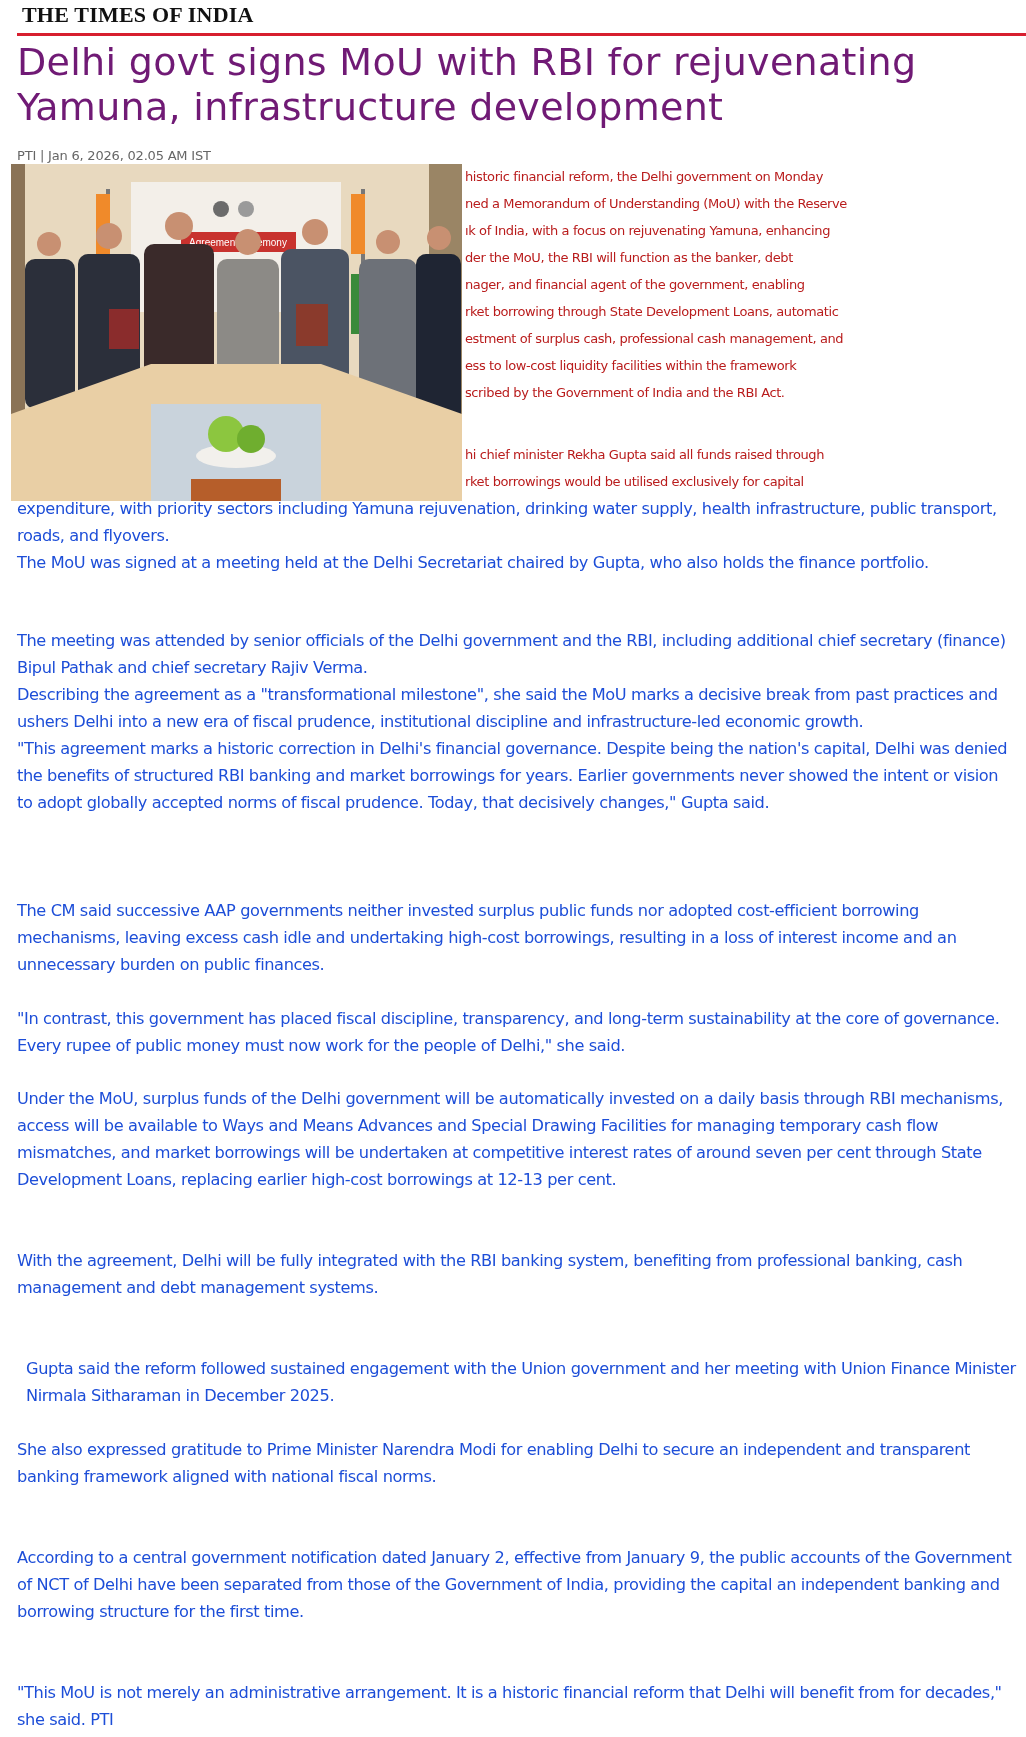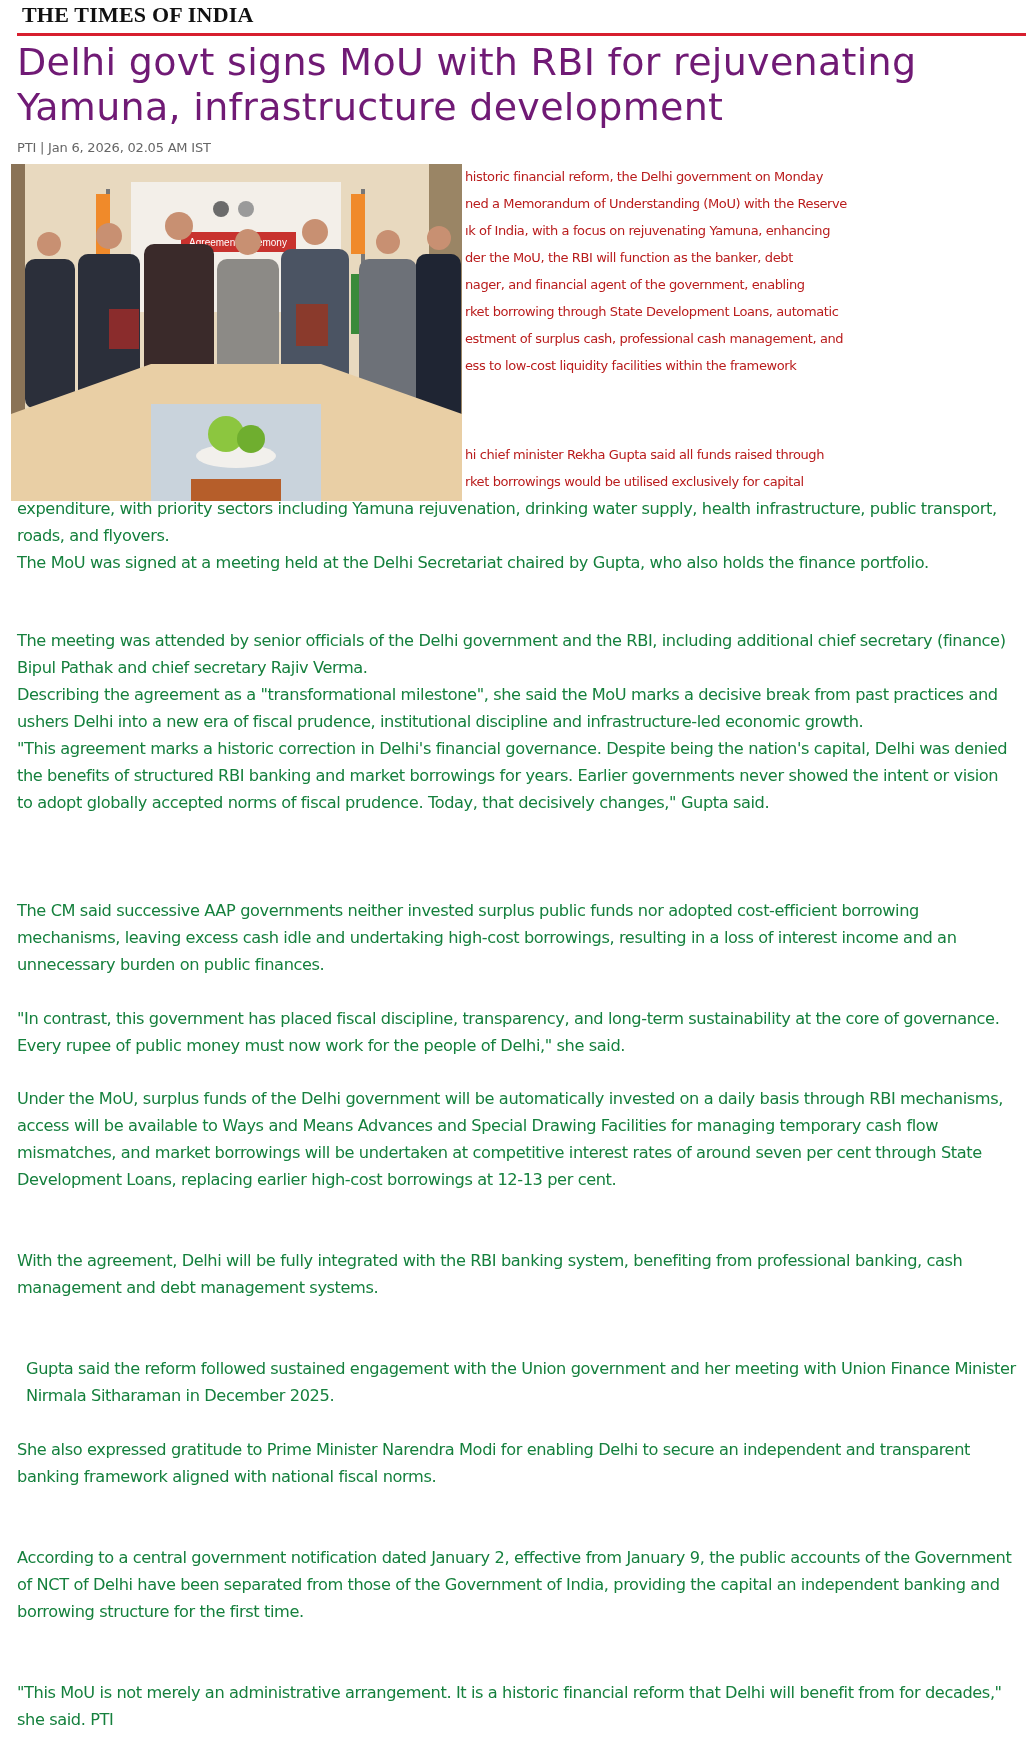--- a/index.html
+++ b/index.html
@@ -1,22 +1,22 @@
 <!DOCTYPE html>
 <html><head>
 <meta charset="utf-8">
 <style>
   html, body { margin: 0; padding: 0; background: #ffffff; }
   body { width: 1026px; height: 1737px; position: relative; overflow: hidden; font-family: "DejaVu Sans", sans-serif; color: #333333; }
   .masthead { position: absolute; left: 22px; top: 2px; font-family: "Liberation Serif", serif; font-weight: bold; font-size: 22px; letter-spacing: 0.2px; color: #111111; }
   .rule { position: absolute; left: 17px; top: 33px; width: 1009px; height: 3px; background: #d71f2f; }
   .title { position: absolute; left: 17px; top: 40px; width: 980px; margin: 0; font-family: "DejaVu Sans", sans-serif; font-weight: normal; font-size: 38px; line-height: 45px; color: #701a75; letter-spacing: 0.3px; }
-  .byline { position: absolute; left: 17px; top: 140px; font-size: 13px; color: #666666; letter-spacing: -0.2px; }
+  .byline { position: absolute; left: 17px; top: 148px; font-size: 13px; color: #666666; letter-spacing: -0.2px; }
   .photo { position: absolute; left: 11px; top: 164px; width: 451px; height: 337px; overflow: hidden; background: #e9dcc4; z-index: 2; }
-  .body-text { position: absolute; left: 17px; width: 1000px; font-size: 16.2px; line-height: 27px; letter-spacing: -0.4px; color: #15803d; }
+  .body-text { position: absolute; left: 17px; width: 1000px; font-size: 16.2px; line-height: 27px; letter-spacing: -0.4px; color: #1d4ed8; }
   .body-text p { margin: 0; }
   .wrap-lines { position: absolute; left: 465px; width: 561px; font-size: 13px; line-height: 27px; letter-spacing: -0.4px; color: #b91c1c; }
   .wrap-lines div { white-space: nowrap; }
 </style>
 </head>
 <body>
 
 <div class="masthead">THE TIMES OF INDIA</div>
 <div class="rule"></div>
 
@@ -71,20 +71,21 @@
 
 <div class="wrap-lines" style="top:163px;">
   <div>historic financial reform, the Delhi government on Monday</div>
   <div>ned a Memorandum of Understanding (MoU) with the Reserve</div>
   <div>ık of India, with a focus on rejuvenating Yamuna, enhancing</div>
   <div>der the MoU, the RBI will function as the banker, debt</div>
   <div>nager, and financial agent of the government, enabling</div>
   <div>rket borrowing through State Development Loans, automatic</div>
   <div>estment of surplus cash, professional cash management, and</div>
   <div>ess to low-cost liquidity facilities within the framework</div>
+  <div>scribed by the Government of India and the RBI Act.</div>
 </div>
 <div class="wrap-lines" style="top:441px;">
   <div>hi chief minister Rekha Gupta said all funds raised through</div>
   <div>rket borrowings would be utilised exclusively for capital</div>
 </div>
 
 <div class="body-text" style="top:495px;">
   <p>expenditure, with priority sectors including Yamuna rejuvenation, drinking water supply, health infrastructure, public transport, roads, and flyovers.</p>
   <p>The MoU was signed at a meeting held at the Delhi Secretariat chaired by Gupta, who also holds the finance portfolio.</p>
 </div>

